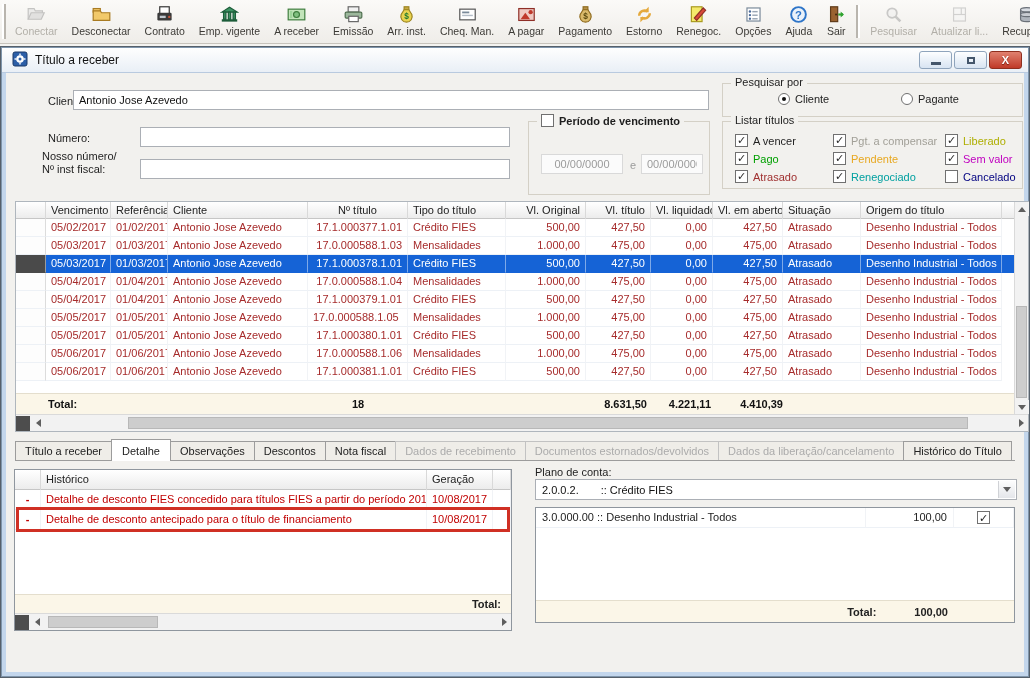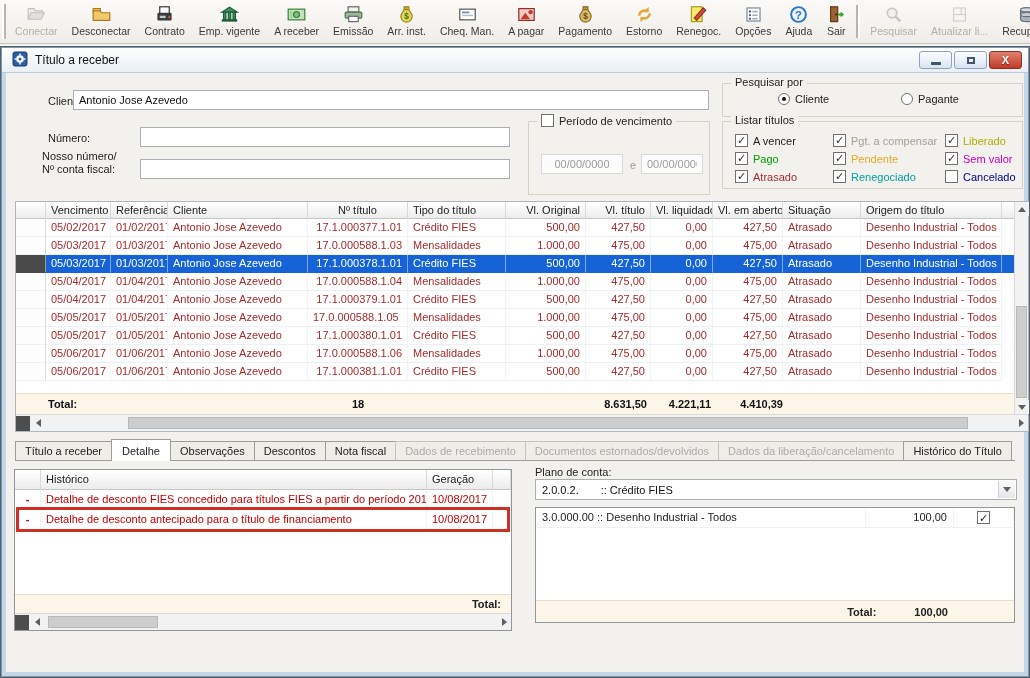--- a/index.html
+++ b/index.html
@@ -316,25 +316,25 @@
 
     <div id="client">
 
       <span class="flabel" style="left:41px; top:22px;">Cliente:</span>
       <input class="tinput" style="left: 66px; top: 17px; width: 636px; height: 20px;" value="Antonio Jose Azevedo">
 
       <span class="flabel" style="left:41px; top:59px;">Número:</span>
       <input class="tinput" style="left: 133px; top: 54px; width: 370px; height: 20px;" value="">
 
       <span class="flabel" style="left:35px; top:77px;">Nosso número/</span>
-      <span class="flabel" style="left:35px; top:90px;">Nº conta fiscal:</span>
+      <span class="flabel" style="left:35px; top:90px;">Nº inst fiscal:</span>
       <input class="tinput" style="left: 133px; top: 86px; width: 370px; height: 20px;" value="">
 
       <div class="groupbox" style="left:521px; top:48px; width:182px; height:74px;">
-        <span class="gb-legend" style="display:flex; align-items:center; gap:5px;">
+        <span class="gb-legend" style="display:flex; align-items:center; gap:5px;font-weight:bold;">
           <span class="box" style="width:13px;height:13px;border:1px solid #707070;background:#FFF;display:inline-block;"></span>
           <span>Período de vencimento</span>
         </span>
         <input class="tinput disabled-date" style="left: 12px; top: 32px; width: 82px; height: 20px; position: absolute;" disabled="" value="00/00/0000">
         <span style="position:absolute; left:101px; top:37px; color:#9B9B9B;">e</span>
         <input class="tinput disabled-date" style="left: 112px; top: 32px; width: 62px; height: 20px; position: absolute;" disabled="" value="00/00/0000">
       </div>
 
       <div class="groupbox" id="searchby-box" style="left:715px; top:10px; width:301px; height:34px;">
         <span class="gb-legend">Pesquisar por</span>

